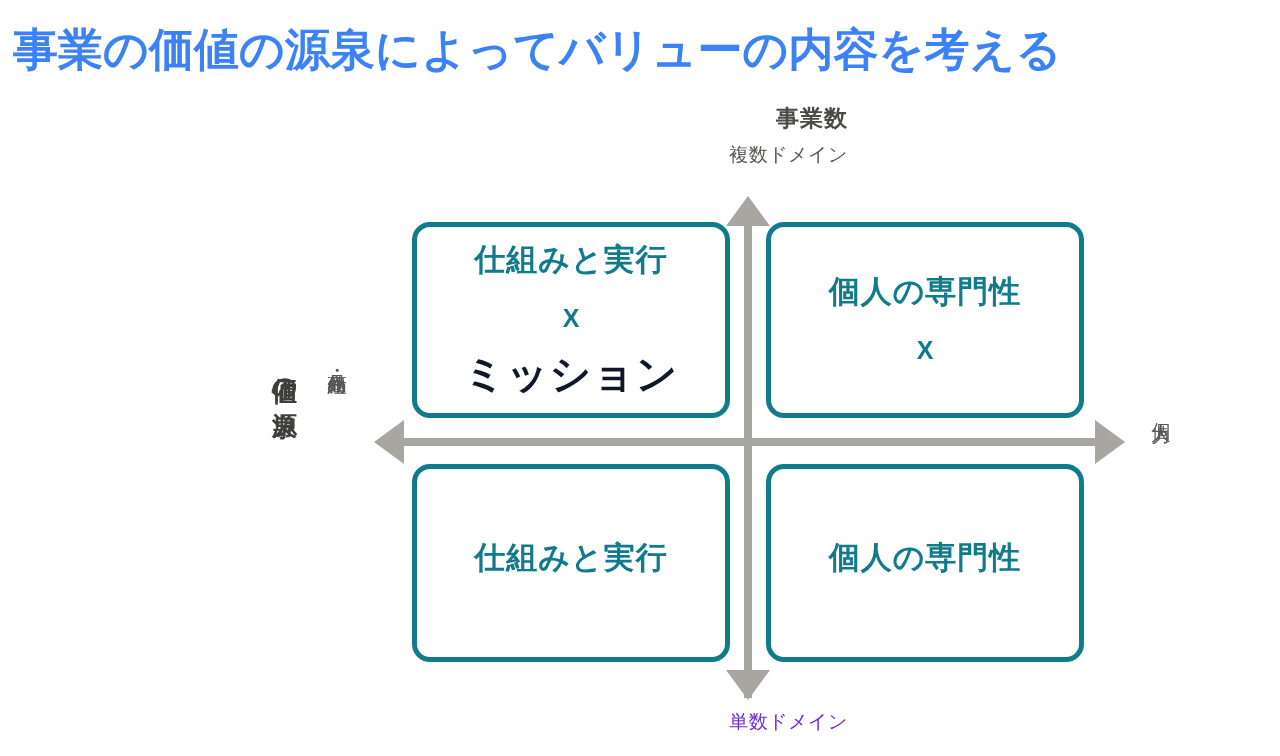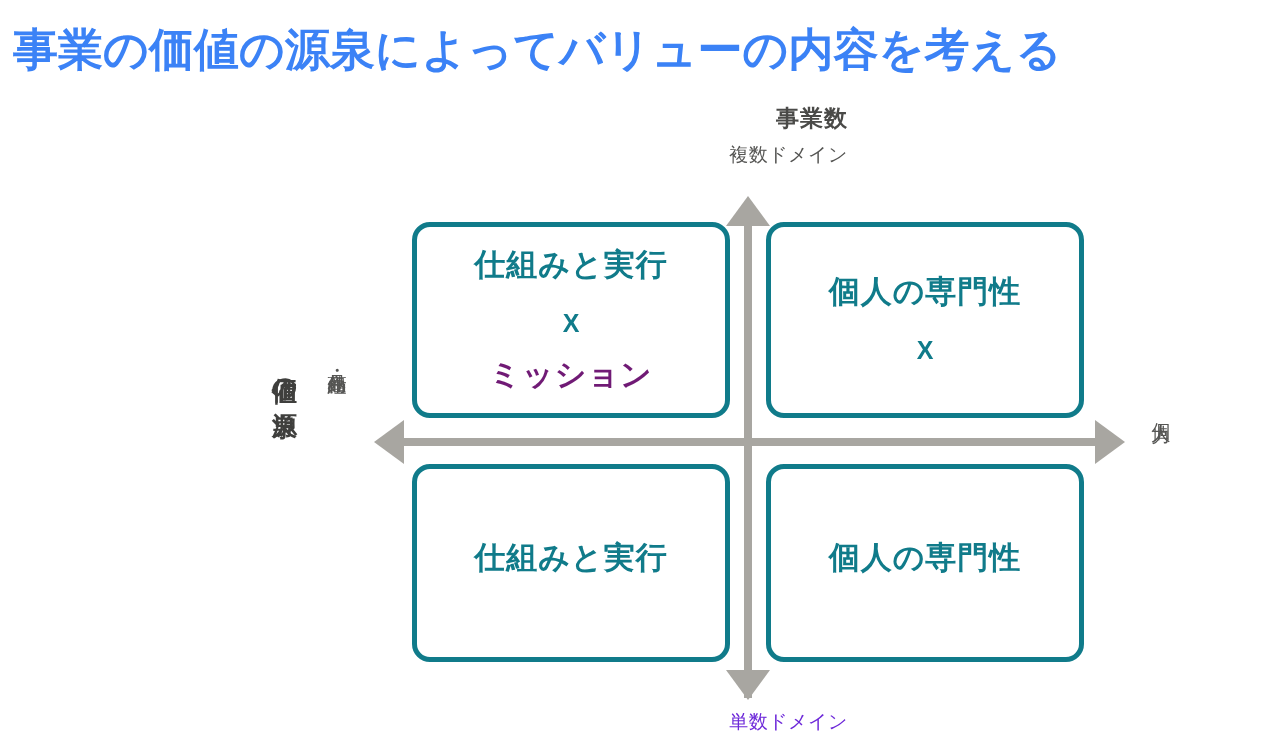--- a/index.html
+++ b/index.html
@@ -174,23 +174,23 @@
     line-height: 1.1;
   }
   .q-op {
     font-size: 25px;
     font-weight: bold;
     color: #107b8a;
     margin-top: 16px;
     line-height: 1.1;
   }
   .q-line2 {
-    font-size: 31px;
-    font-weight: bold;
-    color: #701a75;
+    font-size: 41px;
+    font-weight: bold;
+    color: #0f172a;
     letter-spacing: 1px;
     margin-top: 8px;
     line-height: 1.1;
   }
   .q-note {
     font-size: 20px;
     font-weight: normal;
     color: #3f3f3d;
     letter-spacing: 0px;
     margin-top: 16px;

